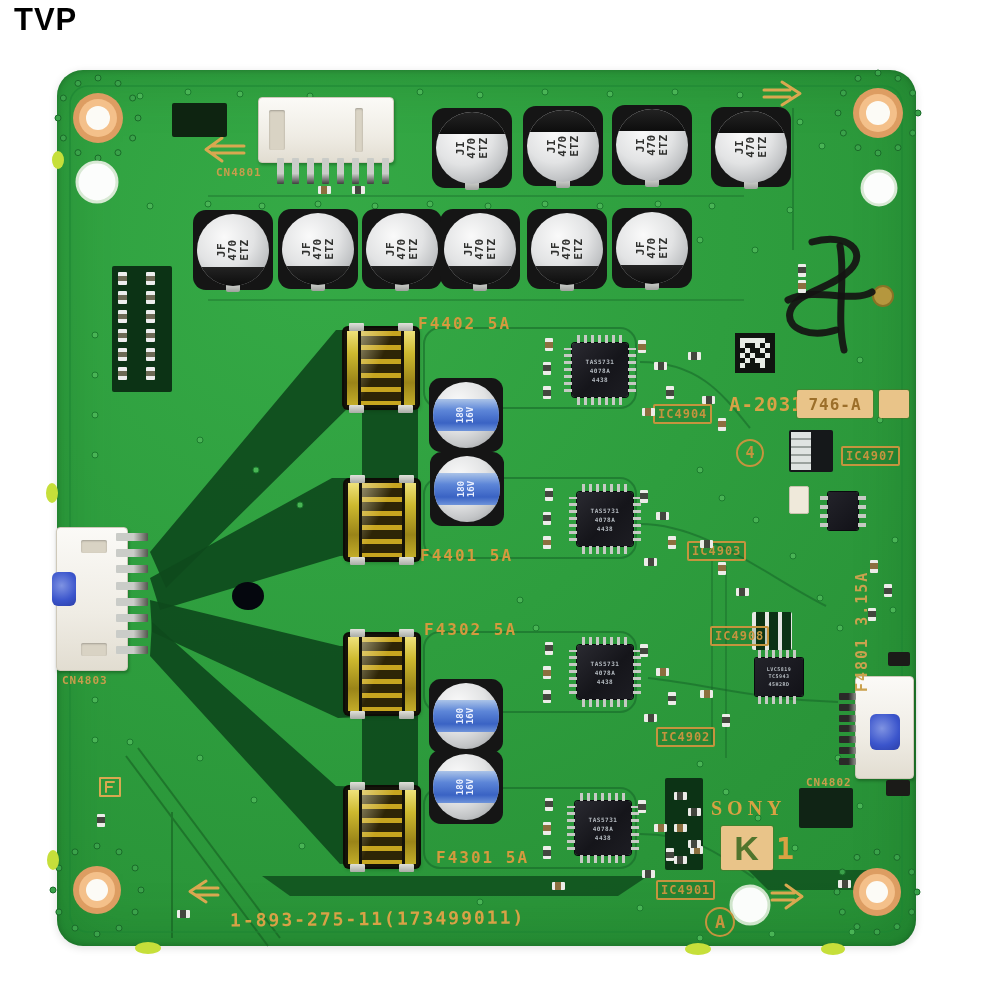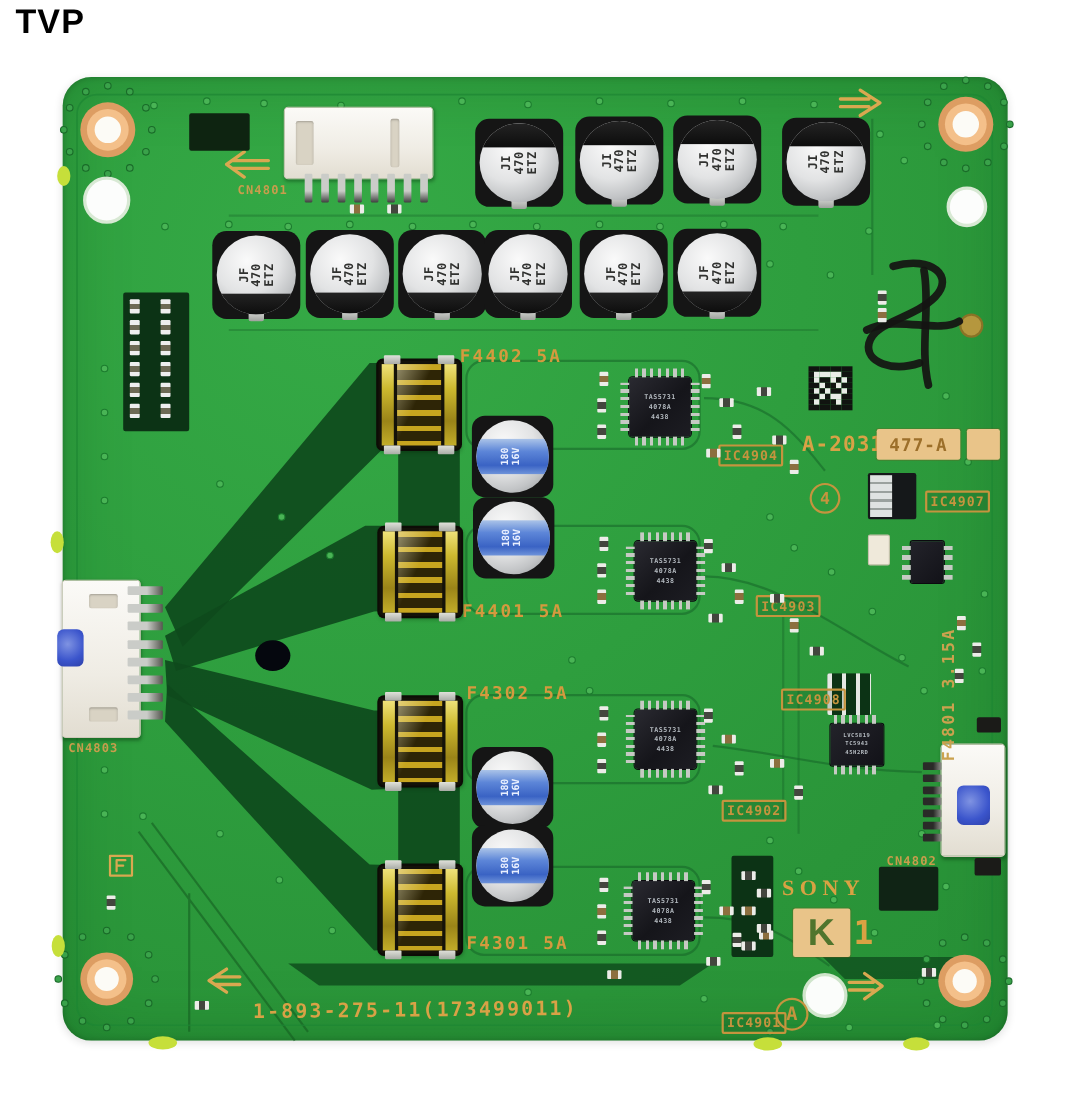--- a/index.html
+++ b/index.html
@@ -341,32 +341,32 @@
 
   <div class="conn" style="left:855px;top:676px;width:57px;height:101px"></div>
   <div class="bluemark" style="left:870px;top:714px;width:30px;height:36px"></div>
   <div class="patch" style="left:888px;top:652px;width:22px;height:14px;background:#1b1b18"></div>
   <div class="patch" style="left:886px;top:780px;width:24px;height:16px;background:#1b1b18"></div>
   <div class="silk cn" style="left:806px;top:776px">CN4802</div>
 
   <div class="silk flabel" style="left:418px;top:314px">F4402 5A</div>
   <div class="silk flabel" style="left:420px;top:546px">F4401 5A</div>
   <div class="silk flabel" style="left:424px;top:620px">F4302 5A</div>
-  <div class="silk flabel" style="left:424px;top:848px">F4301 5A</div>
+  <div class="silk flabel" style="left:436px;top:848px">F4301 5A</div>
   <div class="silk vlabel" style="left:853px;top:692px;font-size:15px;letter-spacing:2px;color:#caa24e">F4801 3.15A</div>
 
   <div class="silk" style="left:729px;top:393px;font-size:19px;letter-spacing:1px;color:#d8a246">A-2031-</div>
-  <div class="tan" style="left:797px;top:390px;width:76px;height:28px">477-A</div>
+  <div class="tan" style="left:797px;top:390px;width:76px;height:28px">746-A</div>
   <div class="tan" style="left:879px;top:390px;width:30px;height:28px"></div>
 
   <div class="icbox" style="left:653px;top:404px">IC4904</div>
   <div class="icbox" style="left:687px;top:541px">IC4903</div>
   <div class="icbox" style="left:710px;top:626px">IC4908</div>
   <div class="icbox" style="left:656px;top:727px">IC4902</div>
-  <div class="icbox" style="left:656px;top:920px">IC4901</div>
+  <div class="icbox" style="left:656px;top:880px">IC4901</div>
   <div class="icbox" style="left:841px;top:446px">IC4907</div>
 
   <div class="circ" style="left:736px;top:439px;width:24px;height:24px">4</div>
   <div class="circ" style="left:705px;top:907px;width:26px;height:26px;font-size:17px">A</div>
 
   <div class="silk" style="left:711px;top:797px;font:700 20px 'Liberation Serif',serif;letter-spacing:5px;color:#d9a243">SONY</div>
   <div class="tan" style="left:721px;top:826px;width:52px;height:44px">
     <span style="font:800 34px 'Liberation Sans',sans-serif;color:#50752d">K</span>
   </div>
   <div class="silk" style="left:776px;top:831px;font-size:30px;color:#d9a243">1</div>

